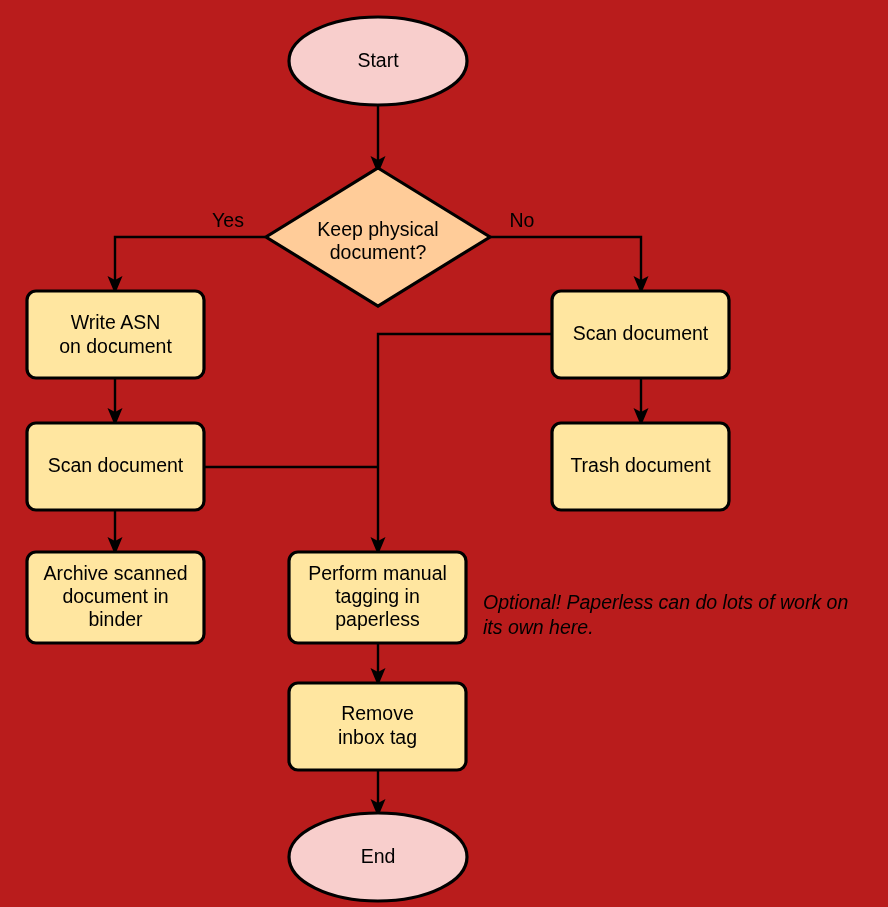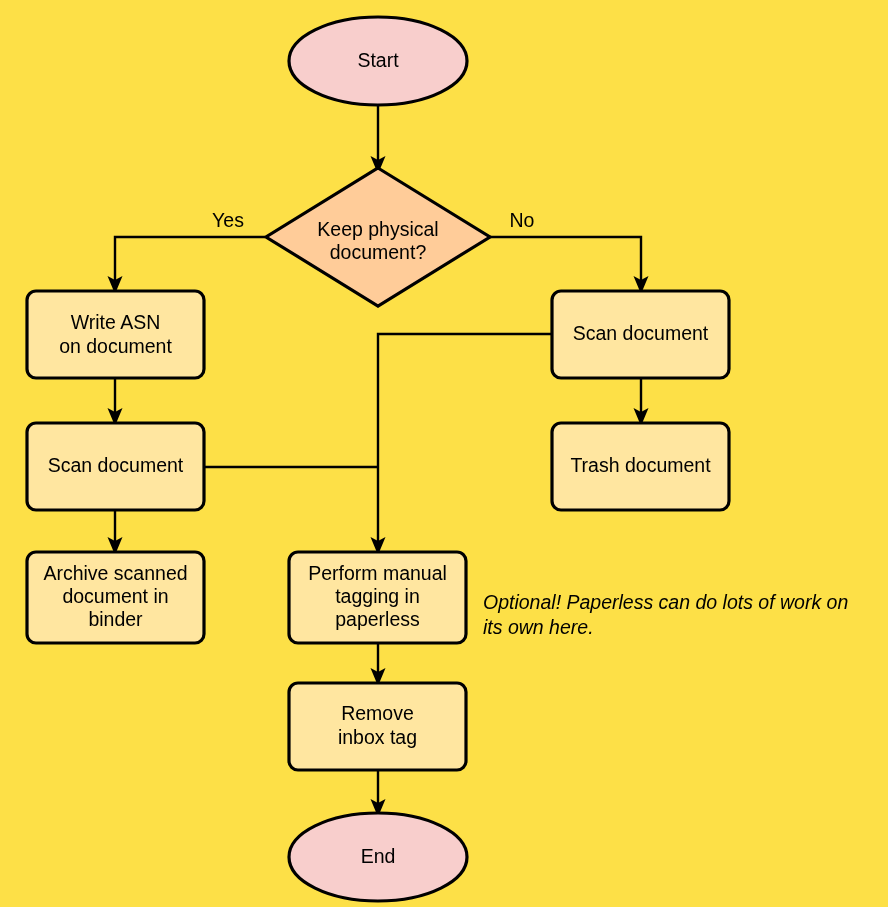--- a/index.html
+++ b/index.html
@@ -11,21 +11,21 @@
   body {
     width: 888px;
     height: 907px;
     font-family: "Liberation Sans", sans-serif;
     overflow: hidden;
   }
   #flowchart-root {
     position: relative;
     width: 888px;
     height: 907px;
-    background: #fde047;
+    background: #b91c1c;
   }
   svg.flow-canvas {
     position: absolute;
     left: 0;
     top: 0;
     width: 888px;
     height: 907px;
     display: block;
   }
   .node-text {

